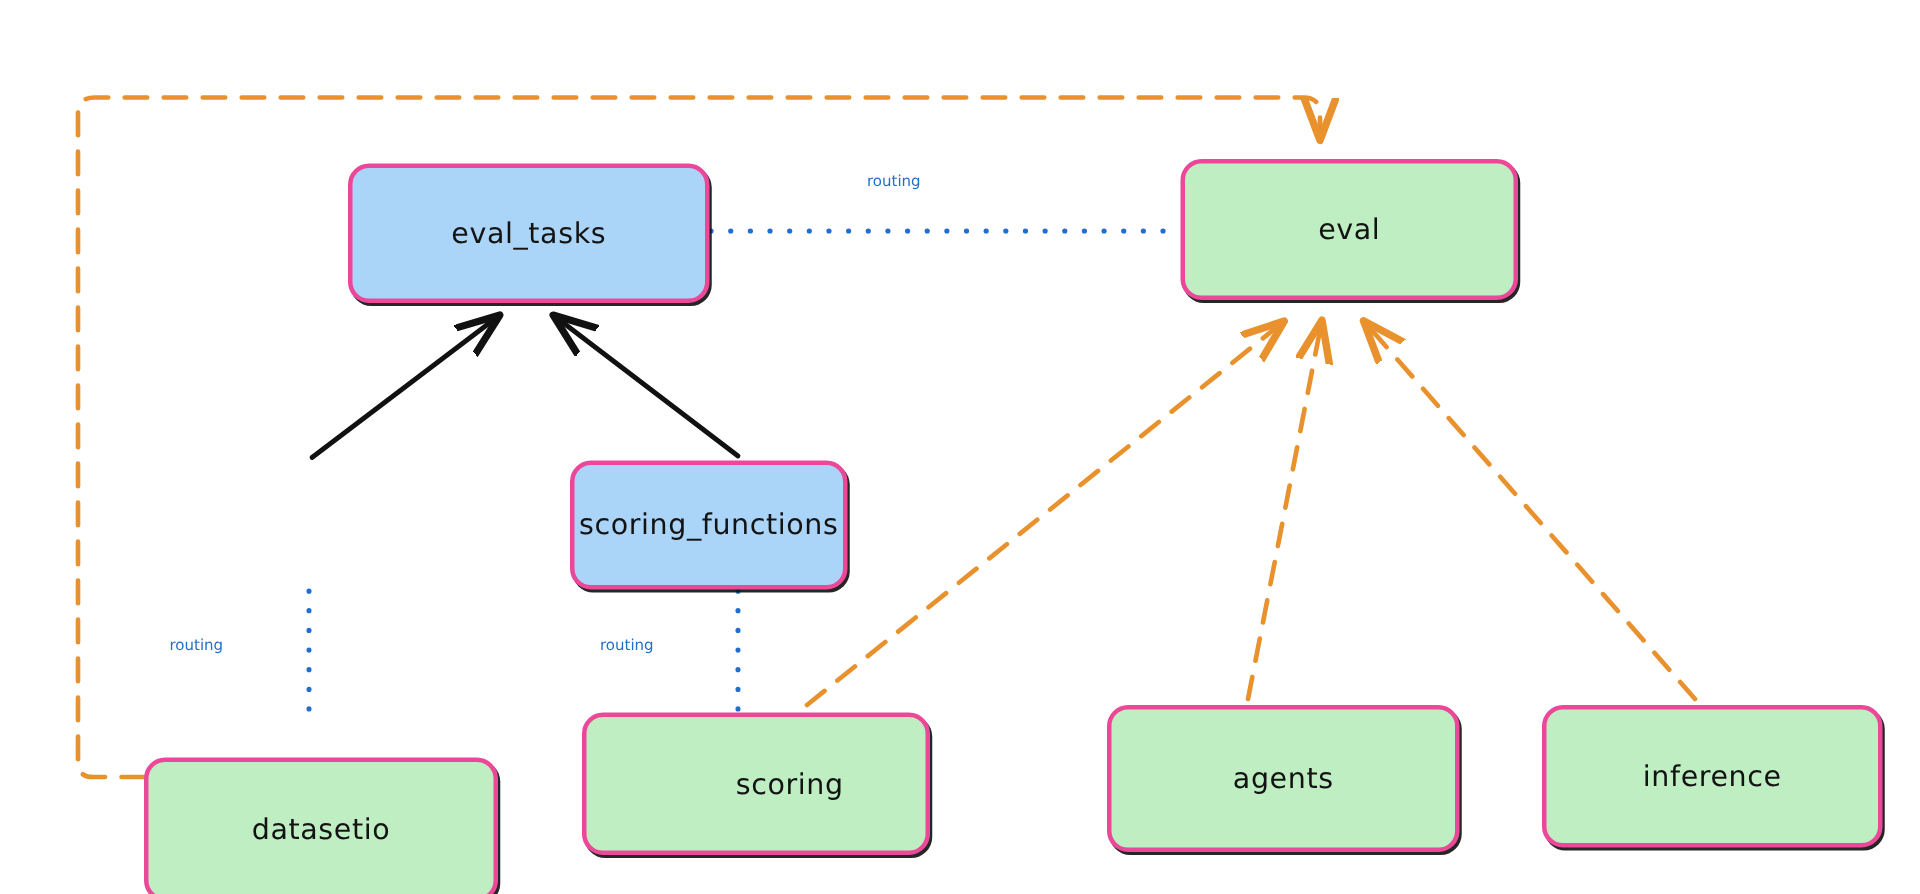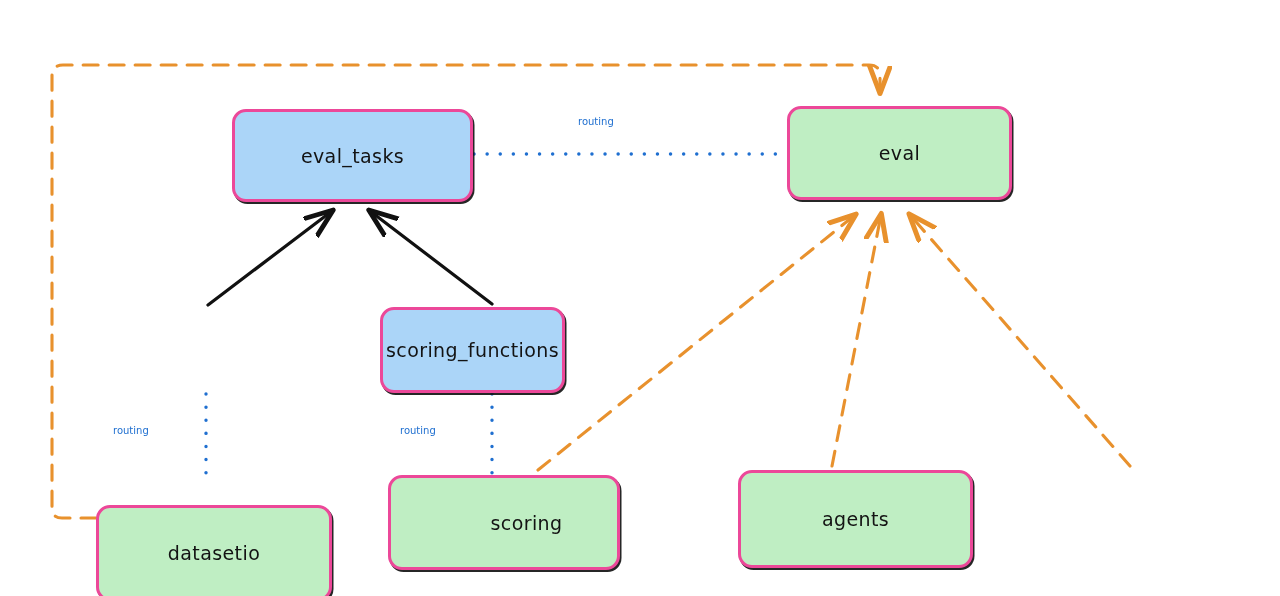--- a/index.html
+++ b/index.html
@@ -107,20 +107,23 @@
   </div>
 
   <div class="node green" style="left:388px; top:475px; width:232px; height:95px;padding-left:45px;">
     <span class="label">scoring</span>
   </div>
 
   <div class="node green" style="left:710px; top:470px; width:235px; height:98px;margin-left:28px;">
     <span class="label">agents</span>
   </div>
 
+  <div class="node green" style="left:1028px; top:470px; width:227px; height:95px;">
+    <span class="label">inference</span>
+  </div>
 
   <div class="edge-label" style="left:578px; top:116px;">routing</div>
 
   <div class="edge-label" style="left:113px; top:425px;">routing</div>
 
   <div class="edge-label" style="left:400px; top:425px;">routing</div>
 
 </div>
 
 </body></html>

